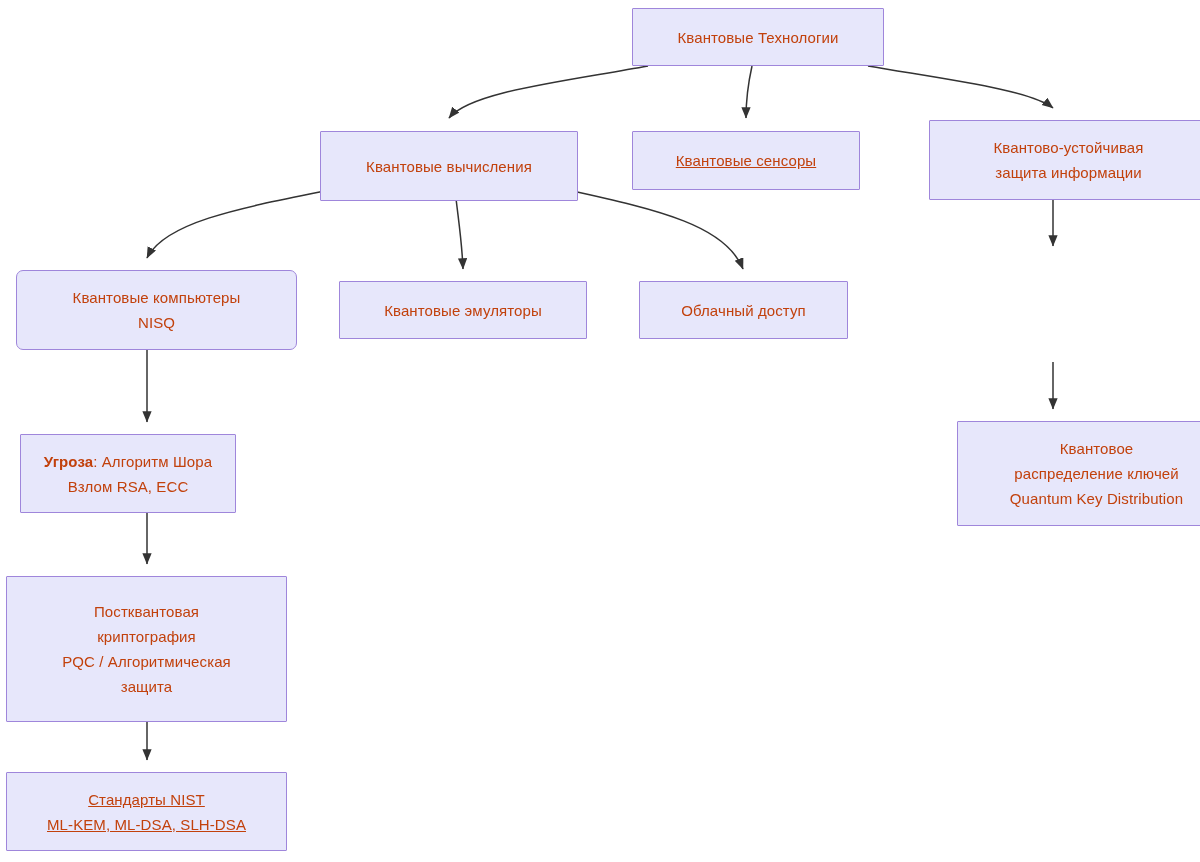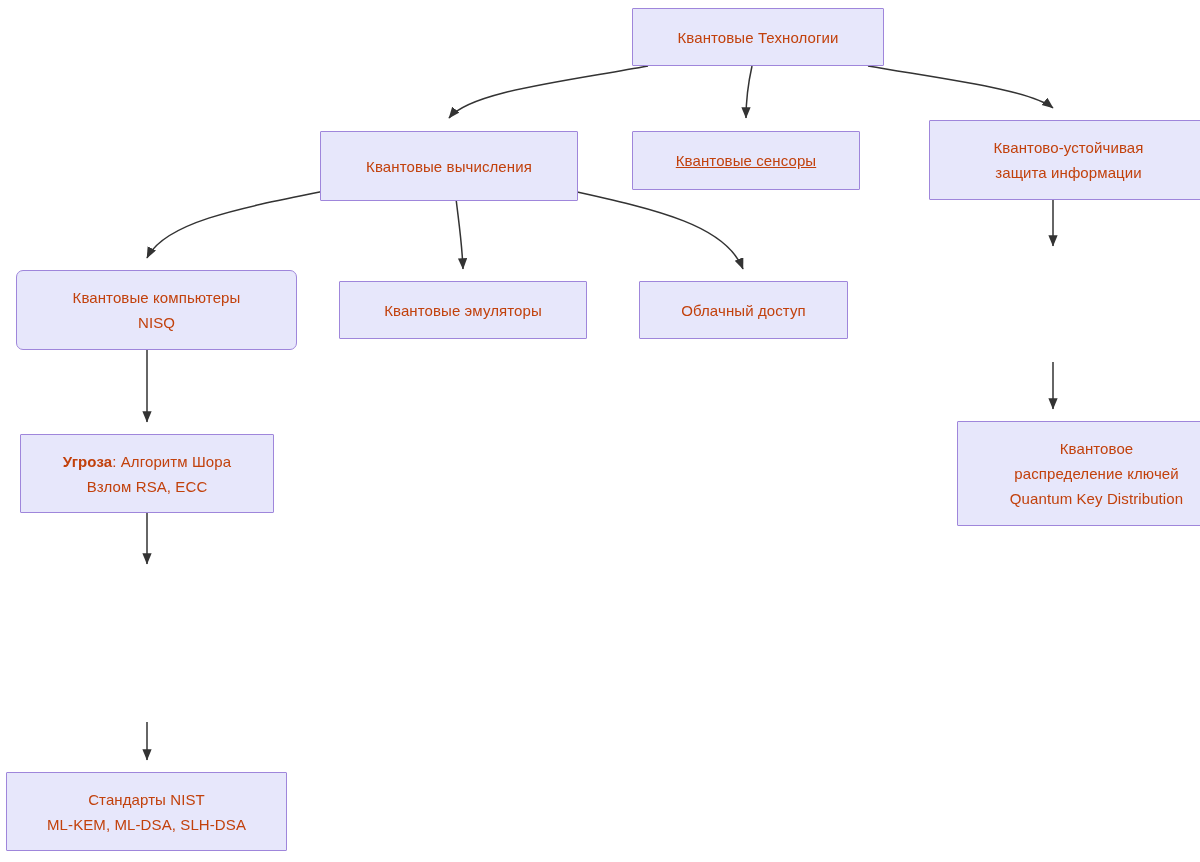--- a/index.html
+++ b/index.html
@@ -115,29 +115,35 @@
 
   <div class="node" style="left:339px; top:281px; width:248px; height:58px;">
     <span class="label">Квантовые эмуляторы</span>
   </div>
 
   <div class="node" style="left:639px; top:281px; width:209px; height:58px;">
     <span class="label">Облачный доступ</span>
   </div>
 
 
-  <div class="node" style="left:20px; top:434px; width:254px; height:79px;">
+  <div class="node" style="left:20px; top:434px; width:216px; height:79px;">
     <span class="label"><b>Угроза</b>: Алгоритм Шора<br>Взлом RSA, ECC</span>
   </div>
 
   <div class="node" style="left:913px; top:421px; width:279px; height:105px;margin-left:44px;">
     <span class="label">Квантовое
 распределение ключей
 Quantum Key Distribution</span>
   </div>
 
+  <div class="node" style="left:6px; top:576px; width:281px; height:146px;">
+    <span class="label">Постквантовая
+криптография
+PQC / Алгоритмическая
+защита</span>
+  </div>
 
-  <div class="node" style="left:6px; top:772px; width:281px; height:79px;">
+  <div class="node" style="left:6px; top:772px; width:281px; height:79px;text-decoration:underline;">
     <span class="label">Стандарты NIST
 ML-KEM, ML-DSA, SLH-DSA</span>
   </div>
 
 </div>
 
 </body></html>

